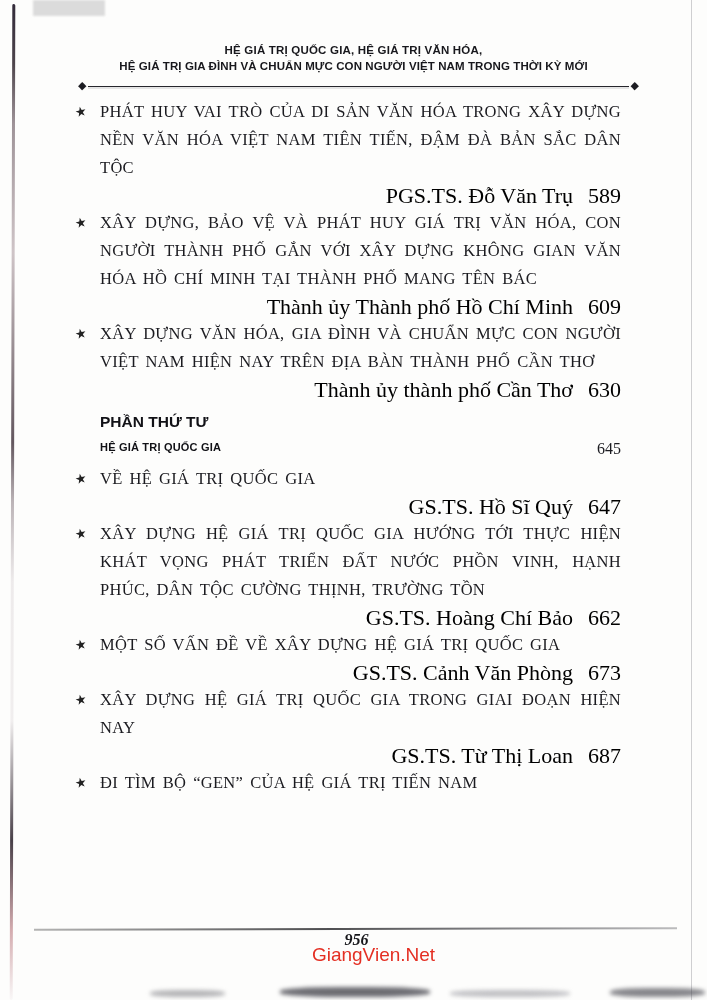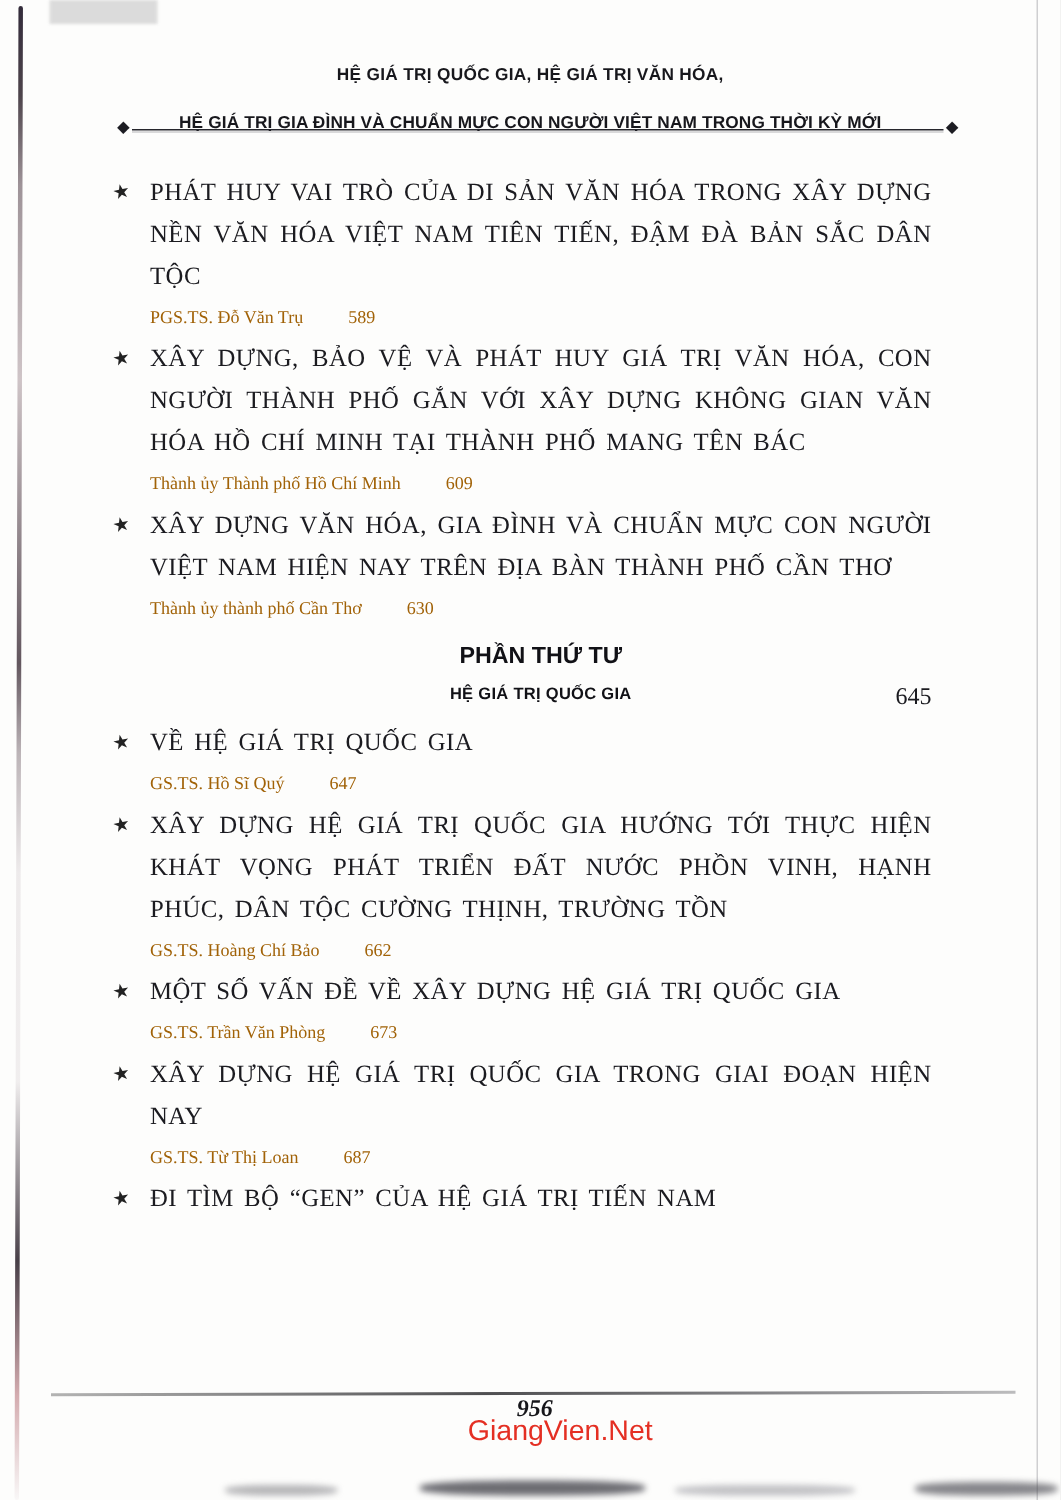--- a/index.html
+++ b/index.html
@@ -22,38 +22,38 @@
     background:rgba(120,120,130,.35);}
   .smudge{position:absolute;border-radius:40%;filter:blur(2px);}
   .smudge.s1{left:150px;top:990px;width:75px;height:7px;background:rgba(110,110,115,.5);}
   .smudge.s2{left:280px;top:987px;width:150px;height:10px;background:rgba(60,60,68,.75);}
   .smudge.s3{left:450px;top:990px;width:120px;height:7px;background:rgba(120,120,128,.45);}
   .smudge.s4{left:610px;top:988px;width:95px;height:9px;background:rgba(70,70,78,.65);}
   
   .runhead{padding-top:44px;text-align:center;
     font-family:"Liberation Sans",sans-serif;font-weight:800;color:#17171c;}
   .runhead .l1{font-size:11.5px;letter-spacing:.2px;}
-  .runhead .l2{font-size:11.5px;letter-spacing:.1px;margin-top:20px;}
+  .runhead .l2{font-size:11.5px;letter-spacing:.1px;margin-top:4px;}
   .head-rule{position:absolute;left:88px;right:78px;top:86px;height:0;
     border-top:1.6px solid #26262c;box-shadow:0 1.5px 0 rgba(40,40,50,.22);}
   .head-rule .dia{position:absolute;top:-7.5px;font-size:11px;color:#1c1c22;line-height:1;}
   .head-rule .dia.left{left:-10px;}
   .head-rule .dia.right{right:-10px;}
   
   .content{padding:26px 86px 0 100px;}
   .entry{position:relative;}
   .entry-title{position:relative;text-align:justify;font-size:16.5px;line-height:28px;
     letter-spacing:.3px;word-spacing:2.5px;color:#1b1b20;}
   .star{position:absolute;left:-25px;top:0;font-size:13px;display:inline-block;
     transform:rotate(-12deg);color:#222;}
-  .byline{display:flex;align-items:baseline;
-    font-size:12px;line-height:27px;color:#a16207;}
+  .byline{display:flex;justify-content:flex-end;align-items:baseline;
+    font-size:22px;line-height:27px;color:#000000;}
   .pgnum{min-width:48px;text-align:right;}
   
-  .section{position:relative;text-align:center;margin:7px 0 5px;
+  .section{position:relative;margin:7px 0 5px;
     font-family:"Liberation Sans",sans-serif;font-weight:800;color:#111116;}
   .section .s1{font-size:15.5px;line-height:24px;}
   .section .s2{font-size:11px;line-height:26px;letter-spacing:.2px;}
   .section .spg{position:absolute;right:0;bottom:2px;
     font-family:"Liberation Serif",serif;font-weight:400;font-size:16px;color:#1b1b20;margin-left:12px;}
   
   .footer-rule{position:absolute;left:34px;right:30px;top:928px;height:2px;
     transform:rotate(-.15deg);
     background:linear-gradient(90deg,rgba(90,90,90,.45),rgba(35,35,38,.8) 45%,
       rgba(55,55,60,.65) 70%,rgba(90,90,95,.4));}
@@ -129,21 +129,21 @@
       <div class="entry-title"><span class="star">★</span><span>XÂY DỰNG HỆ GIÁ TRỊ QUỐC GIA HƯỚNG TỚI THỰC HIỆN KHÁT VỌNG PHÁT TRIỂN ĐẤT NƯỚC PHỒN VINH, HẠNH PHÚC, DÂN TỘC CƯỜNG THỊNH, TRƯỜNG TỒN</span></div>
       <div class="byline">
         <span class="author">GS.TS. Hoàng Chí Bảo</span>
         <span class="pgnum">662</span>
       </div>
     </div>
 
     <div class="entry">
       <div class="entry-title"><span class="star">★</span><span>MỘT SỐ VẤN ĐỀ VỀ XÂY DỰNG HỆ GIÁ TRỊ QUỐC GIA</span></div>
       <div class="byline">
-        <span class="author">GS.TS. Trần Văn Phòng</span>
+        <span class="author">GS.TS. Cảnh Văn Phòng</span>
         <span class="pgnum">673</span>
       </div>
     </div>
 
     <div class="entry">
       <div class="entry-title"><span class="star">★</span><span>XÂY DỰNG HỆ GIÁ TRỊ QUỐC GIA TRONG GIAI ĐOẠN HIỆN NAY</span></div>
       <div class="byline">
         <span class="author">GS.TS. Từ Thị Loan</span>
         <span class="pgnum">687</span>
       </div>

